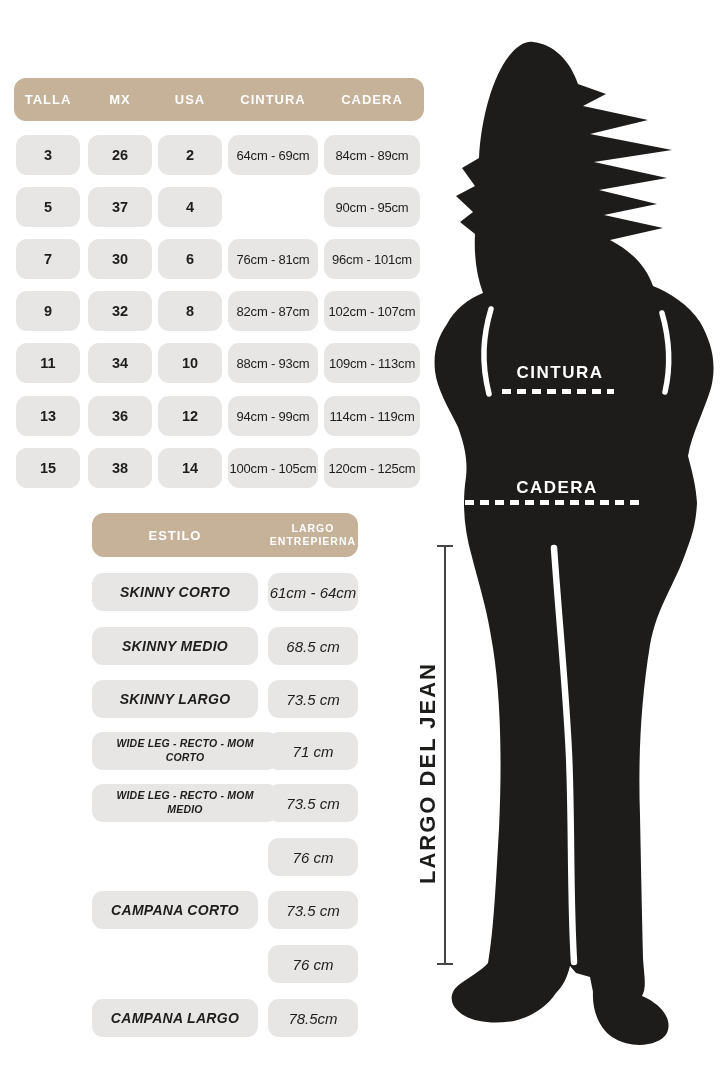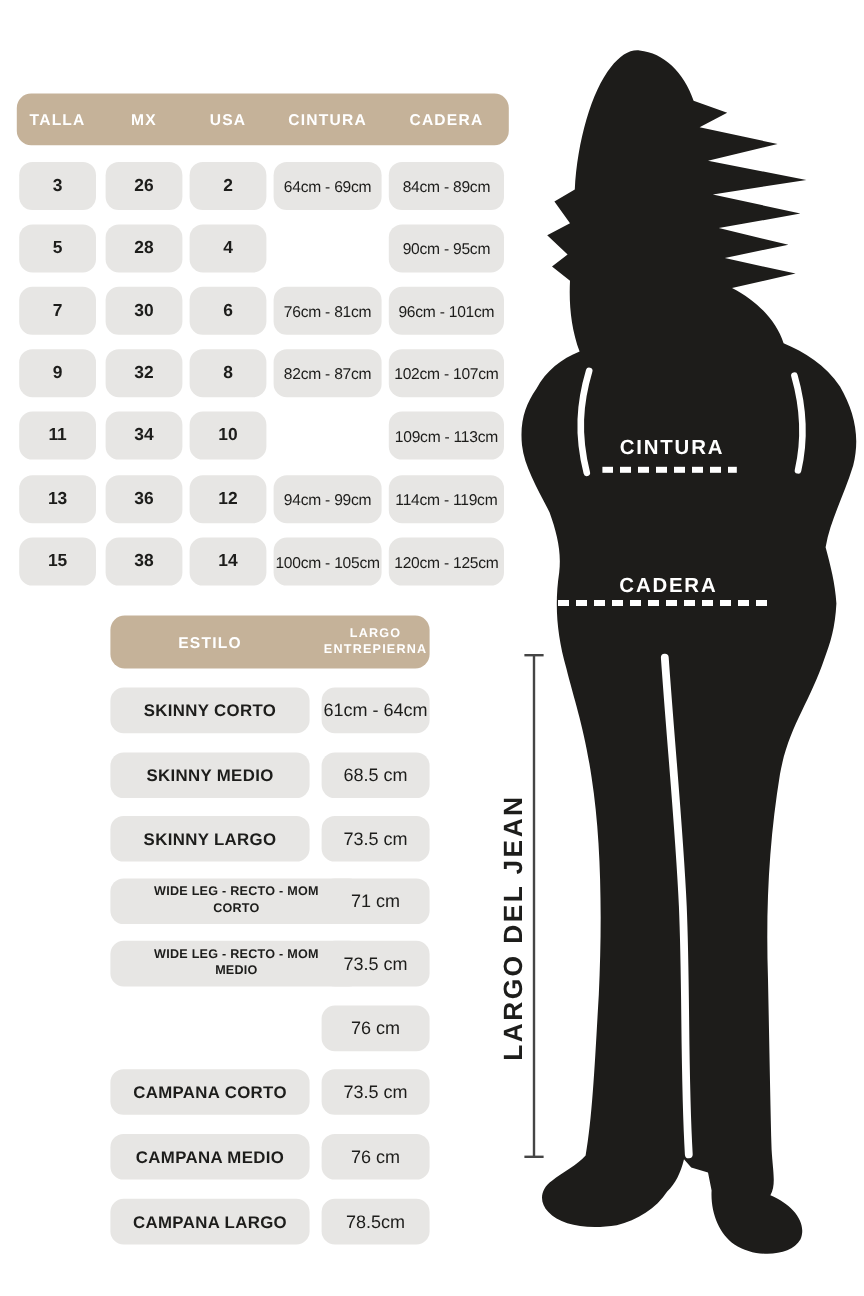--- a/index.html
+++ b/index.html
@@ -30,23 +30,23 @@
   .t1 .hl{top:78px;height:43px;}
   .t1 .trow{height:40px;}
   .num{font-weight:bold;font-size:14.5px;}
   .rng{font-size:13px;letter-spacing:-0.2px;white-space:nowrap;}
   
   .ec{left:92px;width:166px;}
   .lc{left:268px;width:90px;}
   .t2head{left:92px;top:513px;width:266px;height:44px;}
   .t2 .hl{top:513px;height:44px;}
   .t2 .hl.lc{font-size:10.5px;line-height:1.25;}
-  .t2 .trow{height:38px;}
+  .t2 .trow{height:38px;font-style:italic;}
   .style-name{font-weight:bold;font-size:14px;letter-spacing:0.3px;text-align:center;}
-  .style-name.small{font-size:10.5px;line-height:1.3;letter-spacing:0.2px;padding:0 22px;}
+  .style-name.small{font-size:10.5px;line-height:1.3;letter-spacing:0.2px;padding:0 10px;}
   .len{font-size:15px;white-space:nowrap;}
   
   .figure-svg{position:absolute;left:420px;top:0;width:300px;height:1080px;}
   .fig-label{
     position:absolute;color:var(--text_light,#fff);font-weight:bold;
     font-size:17px;letter-spacing:1.5px;text-align:center;width:140px;
   }
   .waist-label{left:490px;top:363px;}
   .hip-label{left:487px;top:478px;}
   .dash{
@@ -81,21 +81,21 @@
 
     <div class="trow" style="top:135px">
       <span class="cell sc1 num">3</span>
       <span class="cell sc2 num">26</span>
       <span class="cell sc3 num">2</span>
       <span class="cell sc4 rng">64cm - 69cm</span>
       <span class="cell sc5 rng">84cm - 89cm</span>
     </div>
     <div class="trow" style="top:187px">
       <span class="cell sc1 num">5</span>
-      <span class="cell sc2 num">28</span>
+      <span class="cell sc2 num">37</span>
       <span class="cell sc3 num">4</span>
       <span class="cell sc5 rng">90cm - 95cm</span>
     </div>
     <div class="trow" style="top:239px">
       <span class="cell sc1 num">7</span>
       <span class="cell sc2 num">30</span>
       <span class="cell sc3 num">6</span>
       <span class="cell sc4 rng">76cm - 81cm</span>
       <span class="cell sc5 rng">96cm - 101cm</span>
     </div>
@@ -103,20 +103,21 @@
       <span class="cell sc1 num">9</span>
       <span class="cell sc2 num">32</span>
       <span class="cell sc3 num">8</span>
       <span class="cell sc4 rng">82cm - 87cm</span>
       <span class="cell sc5 rng">102cm - 107cm</span>
     </div>
     <div class="trow" style="top:343px">
       <span class="cell sc1 num">11</span>
       <span class="cell sc2 num">34</span>
       <span class="cell sc3 num">10</span>
+      <span class="cell sc4 rng">88cm - 93cm</span>
       <span class="cell sc5 rng">109cm - 113cm</span>
     </div>
     <div class="trow" style="top:396px">
       <span class="cell sc1 num">13</span>
       <span class="cell sc2 num">36</span>
       <span class="cell sc3 num">12</span>
       <span class="cell sc4 rng">94cm - 99cm</span>
       <span class="cell sc5 rng">114cm - 119cm</span>
     </div>
     <div class="trow" style="top:448px">
@@ -154,21 +155,20 @@
       <span class="cell lc len">73.5 cm</span>
     </div>
     <div class="trow" style="top:838px">
       <span class="cell lc len">76 cm</span>
     </div>
     <div class="trow" style="top:891px">
       <span class="cell ec style-name">CAMPANA CORTO</span>
       <span class="cell lc len">73.5 cm</span>
     </div>
     <div class="trow" style="top:945px">
-      <span class="cell ec style-name">CAMPANA MEDIO</span>
       <span class="cell lc len">76 cm</span>
     </div>
     <div class="trow" style="top:999px">
       <span class="cell ec style-name">CAMPANA LARGO</span>
       <span class="cell lc len">78.5cm</span>
     </div>
   </section>
 
   <svg class="figure-svg" viewBox="0 0 300 1080" aria-hidden="true">
     <path style="fill:var(--silhouette,#1d1c1a)" d="

